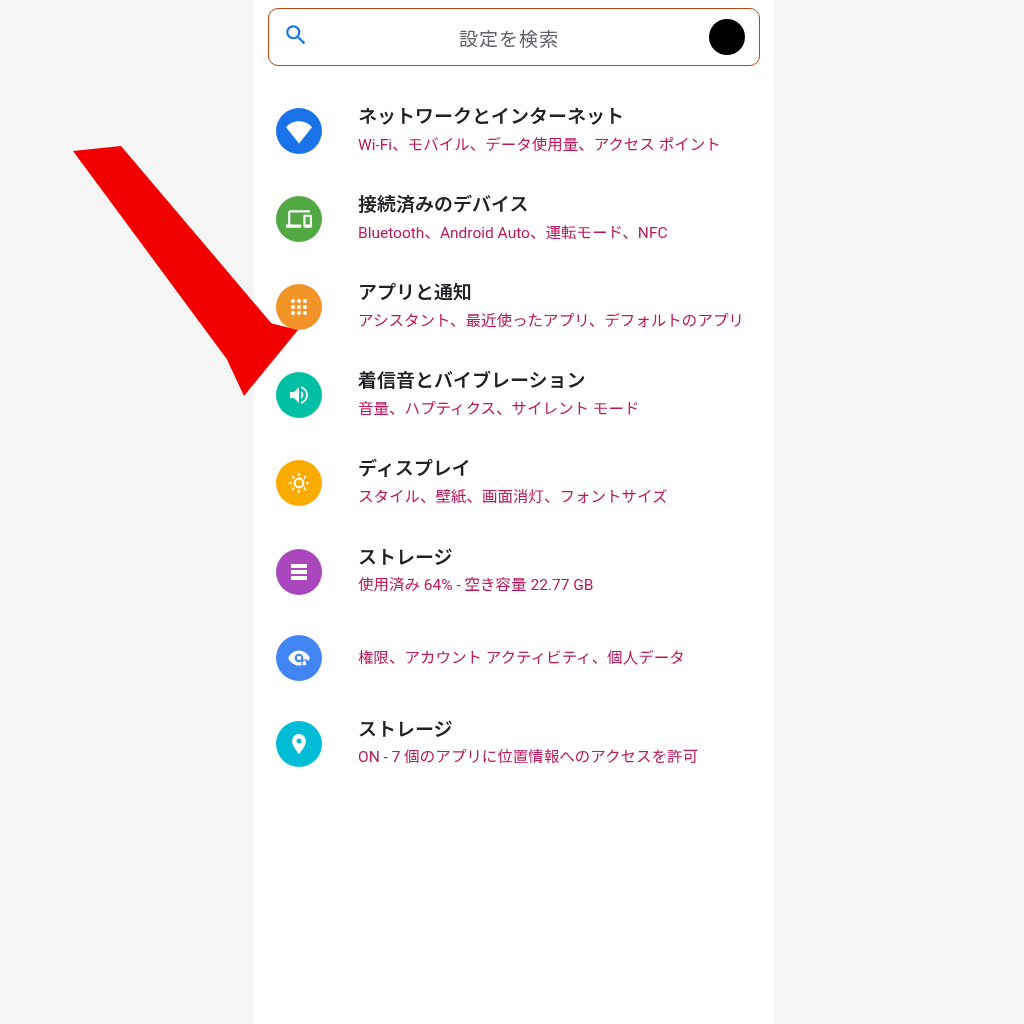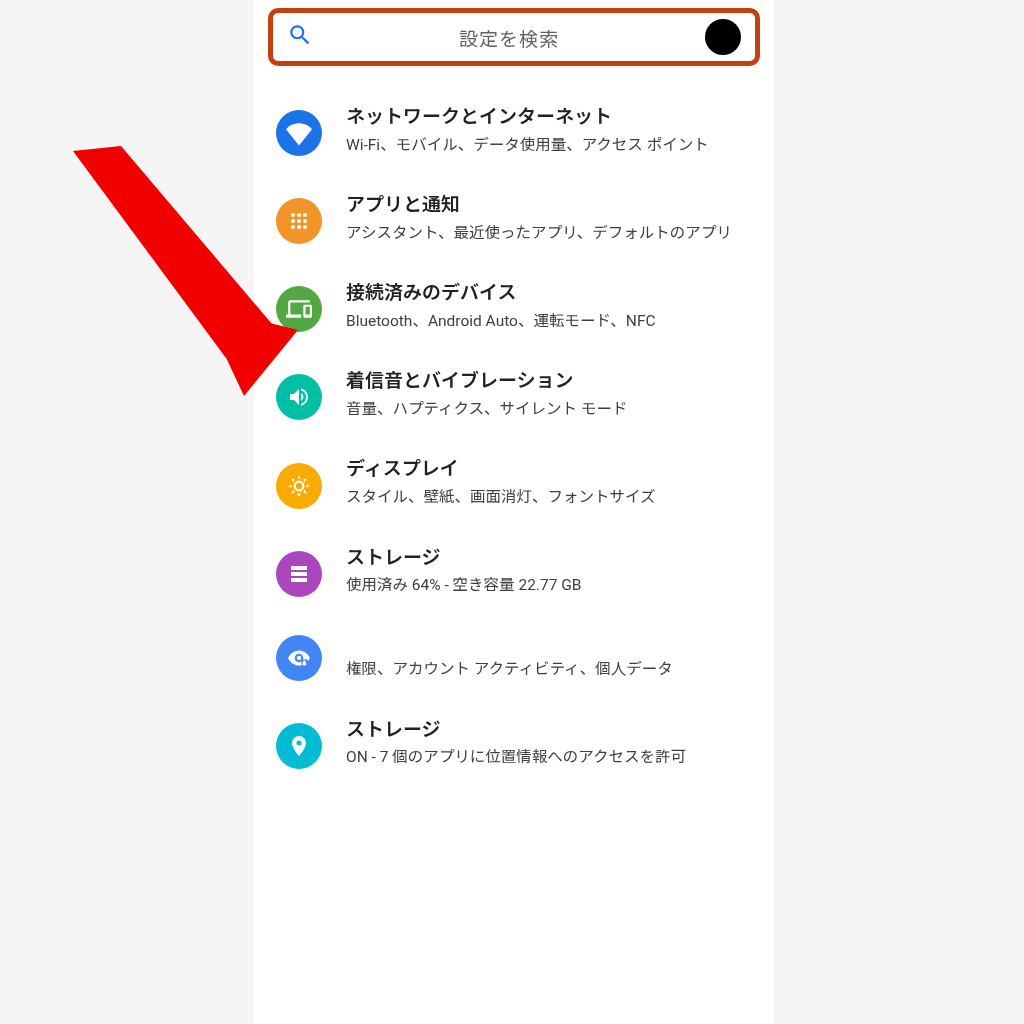--- a/index.html
+++ b/index.html
@@ -17,21 +17,21 @@
     left: 254px;
     top: 0;
     width: 520px;
     height: 1024px;
     background: #ffffff;
     overflow: hidden;
   }
   .search-bar {
     margin: 8px 14px 0 14px;
     height: 58px;
-    border: 5px solid #c2410c;
+    border: 1px solid #c2410c;
     border-radius: 10px;
     display: flex;
     align-items: center;
     padding: 0 14px;
     background: #fff;
   }
   .search-bar .sicon { flex: 0 0 auto; color: #1a73e8; }
   .search-bar .placeholder {
     flex: 1 1 auto;
     text-align: center;
@@ -42,23 +42,24 @@
   .search-bar .avatar {
     flex: 0 0 auto;
     width: 36px;
     height: 36px;
     border-radius: 50%;
     background: #000;
   }
   .list { padding-top: 24px; }
   .item {
     display: flex;
-    align-items: flex-end;
+    align-items: center;
     padding: 14px 20px 14px 22px;
     margin-bottom: 8px;
+    gap: 12px;
   }
   .iconwrap {
     flex: 0 0 46px;
     width: 46px;
     height: 46px;
     border-radius: 50%;
     display: flex;
     align-items: center;
     justify-content: center;
     margin-right: 24px;
@@ -67,21 +68,21 @@
   .iconwrap svg { fill: #fff; }
   .textcol { flex: 1 1 auto; min-width: 0; }
   .title {
     font-size: 19px;
     font-weight: 600;
     color: #202124;
     line-height: 1.35;
   }
   .subtitle {
     font-size: 15.5px;
-    color: #404040;
+    color: #be185d;
     line-height: 1.45;
     margin-top: 4px;
   }
   
   .arrow {
     position: absolute;
     left: 46px;
     top: 146px;
     pointer-events: none;
   }
@@ -109,51 +110,51 @@
             <path d="M12 3C7 3 2.73 5.11 0 8.5l12 15 12-15C21.27 5.11 17 3 12 3z"></path>
           </svg>
       </div>
       <div class="textcol">
         <div class="title">ネットワークとインターネット</div>
         <div class="subtitle">Wi-Fi、モバイル、データ使用量、アクセス ポイント</div>
       </div>
     </div>
 
     <div class="item">
+      <div class="iconwrap" style="background:#52a843">
+        <svg width="26" height="26" viewBox="0 0 24 24">
+            <path d="M4 6h18V4H4a2 2 0 0 0-2 2v11H0v3h14v-3H4V6zm19 2h-6a1 1 0 0 0-1 1v10a1 1 0 0 0 1 1h6a1 1 0 0 0 1-1V9a1 1 0 0 0-1-1zm-1 9h-4v-7h4v7z"></path>
+          </svg>
+      </div>
+      <div class="textcol">
+        <div class="title">接続済みのデバイス</div>
+        <div class="subtitle">Bluetooth、Android Auto、運転モード、NFC</div>
+      </div>
+    </div>
+
+    <div class="item">
       <div class="iconwrap" style="background:#f29428">
         <svg width="24" height="24" viewBox="0 0 24 24">
             <circle cx="6" cy="6" r="2"></circle>
             <circle cx="12" cy="6" r="2"></circle>
             <circle cx="18" cy="6" r="2"></circle>
             <circle cx="6" cy="12" r="2"></circle>
             <circle cx="12" cy="12" r="2"></circle>
             <circle cx="18" cy="12" r="2"></circle>
             <circle cx="6" cy="18" r="2"></circle>
             <circle cx="12" cy="18" r="2"></circle>
             <circle cx="18" cy="18" r="2"></circle>
           </svg>
       </div>
       <div class="textcol">
         <div class="title">アプリと通知</div>
         <div class="subtitle">アシスタント、最近使ったアプリ、デフォルトのアプリ</div>
       </div>
     </div>
 
-    <div class="item">
-      <div class="iconwrap" style="background:#52a843">
-        <svg width="26" height="26" viewBox="0 0 24 24">
-            <path d="M4 6h18V4H4a2 2 0 0 0-2 2v11H0v3h14v-3H4V6zm19 2h-6a1 1 0 0 0-1 1v10a1 1 0 0 0 1 1h6a1 1 0 0 0 1-1V9a1 1 0 0 0-1-1zm-1 9h-4v-7h4v7z"></path>
-          </svg>
-      </div>
-      <div class="textcol">
-        <div class="title">接続済みのデバイス</div>
-        <div class="subtitle">Bluetooth、Android Auto、運転モード、NFC</div>
-      </div>
-    </div>
-
 
     <div class="item">
       <div class="iconwrap" style="background:#00bfa5">
         <svg width="24" height="24" viewBox="0 0 24 24">
             <path d="M3 9v6h4l5 5V4L7 9H3zm13.5 3a4.5 4.5 0 0 0-2.5-4v8a4.5 4.5 0 0 0 2.5-4zM14 3.23v2.06A7 7 0 0 1 14 18.7v2.07a9 9 0 0 0 0-17.54z"></path>
           </svg>
       </div>
       <div class="textcol">
         <div class="title">着信音とバイブレーション</div>
         <div class="subtitle">音量、ハプティクス、サイレント モード</div>

